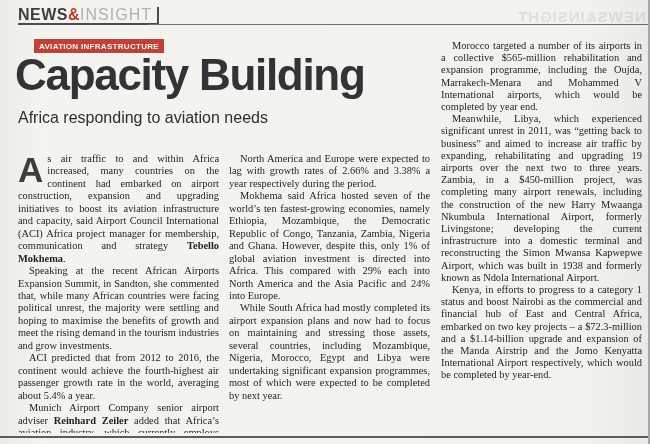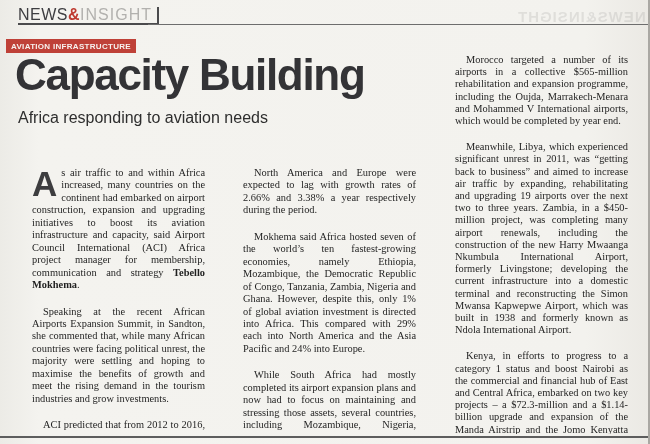--- a/index.html
+++ b/index.html
@@ -20,36 +20,36 @@
   }
   
   .masthead {
     position:absolute; top:7px; left:18px;
     font-size:16px; line-height:15px; letter-spacing:0.5px;
     border-bottom:2.5px solid #4b4b4d;
     border-right:2px solid #4b4b4d;
     padding:0 5px 1px 0;
     white-space:nowrap;
   }
-  .masthead .news   { font-weight:normal; color:#3e3e41; }
+  .masthead .news   { font-weight:bold; color:#3e3e41; }
   .masthead .amp    { font-weight:bold; color:#bf3a30; }
   .masthead .insight{ font-weight:normal; color:#b2b1ae; letter-spacing:1px; }
   .header-rule {
     position:absolute; top:23.5px; left:148px; right:0; height:1.5px;
     background:#6d6d6d;
   }
   .ghost {
     position:absolute; top:8px; right:4px;
     transform:scaleX(-1);
     font-weight:bold; font-size:15px; letter-spacing:1px;
     color:#6a6a6a; opacity:0.14; filter:blur(0.7px);
   }
   
   .kicker {
-    position:absolute; top:39px; left:6px;
+    position:absolute; top:39px; left:34px;
     display:inline-block;
     background:#bf4138; color:#f7f2ef;
     font-size:8px; font-weight:bold; letter-spacing:0.3px;
     padding:2.5px 5px 2px 5px;
   }
   .headline {
     position:absolute; top:53px; left:15px;
     font-size:44px; font-weight:bold; letter-spacing:-1.3px;
     color:#333336; line-height:1;
   }
@@ -70,21 +70,21 @@
     position:absolute;
     width:201px;
     font-family:"Liberation Serif", serif;
     font-size:10.4px; line-height:12.45px;
     text-align:justify; color:#1f1f1f;
     overflow:hidden;
   }
   #col1 { left:18px;  top:153px; height:280px; }
   #col2 { left:229px; top:153px; height:280px; }
   #col3 { left:441px; top:40px;  height:394px; line-height:12.2px; }
-  .col p { margin:14px; text-indent:11px; }
+  .col p { margin:0; text-indent:11px; }
   .col p.first { text-indent:0; }
   .dropcap {
     float:left;
     font-family:"Liberation Sans", sans-serif;
     font-weight:bold; font-size:35px; line-height:30px;
     color:#3d3d3f;
     margin:2px 4px 0 0;
   }
   .person { font-weight:bold; }
   

